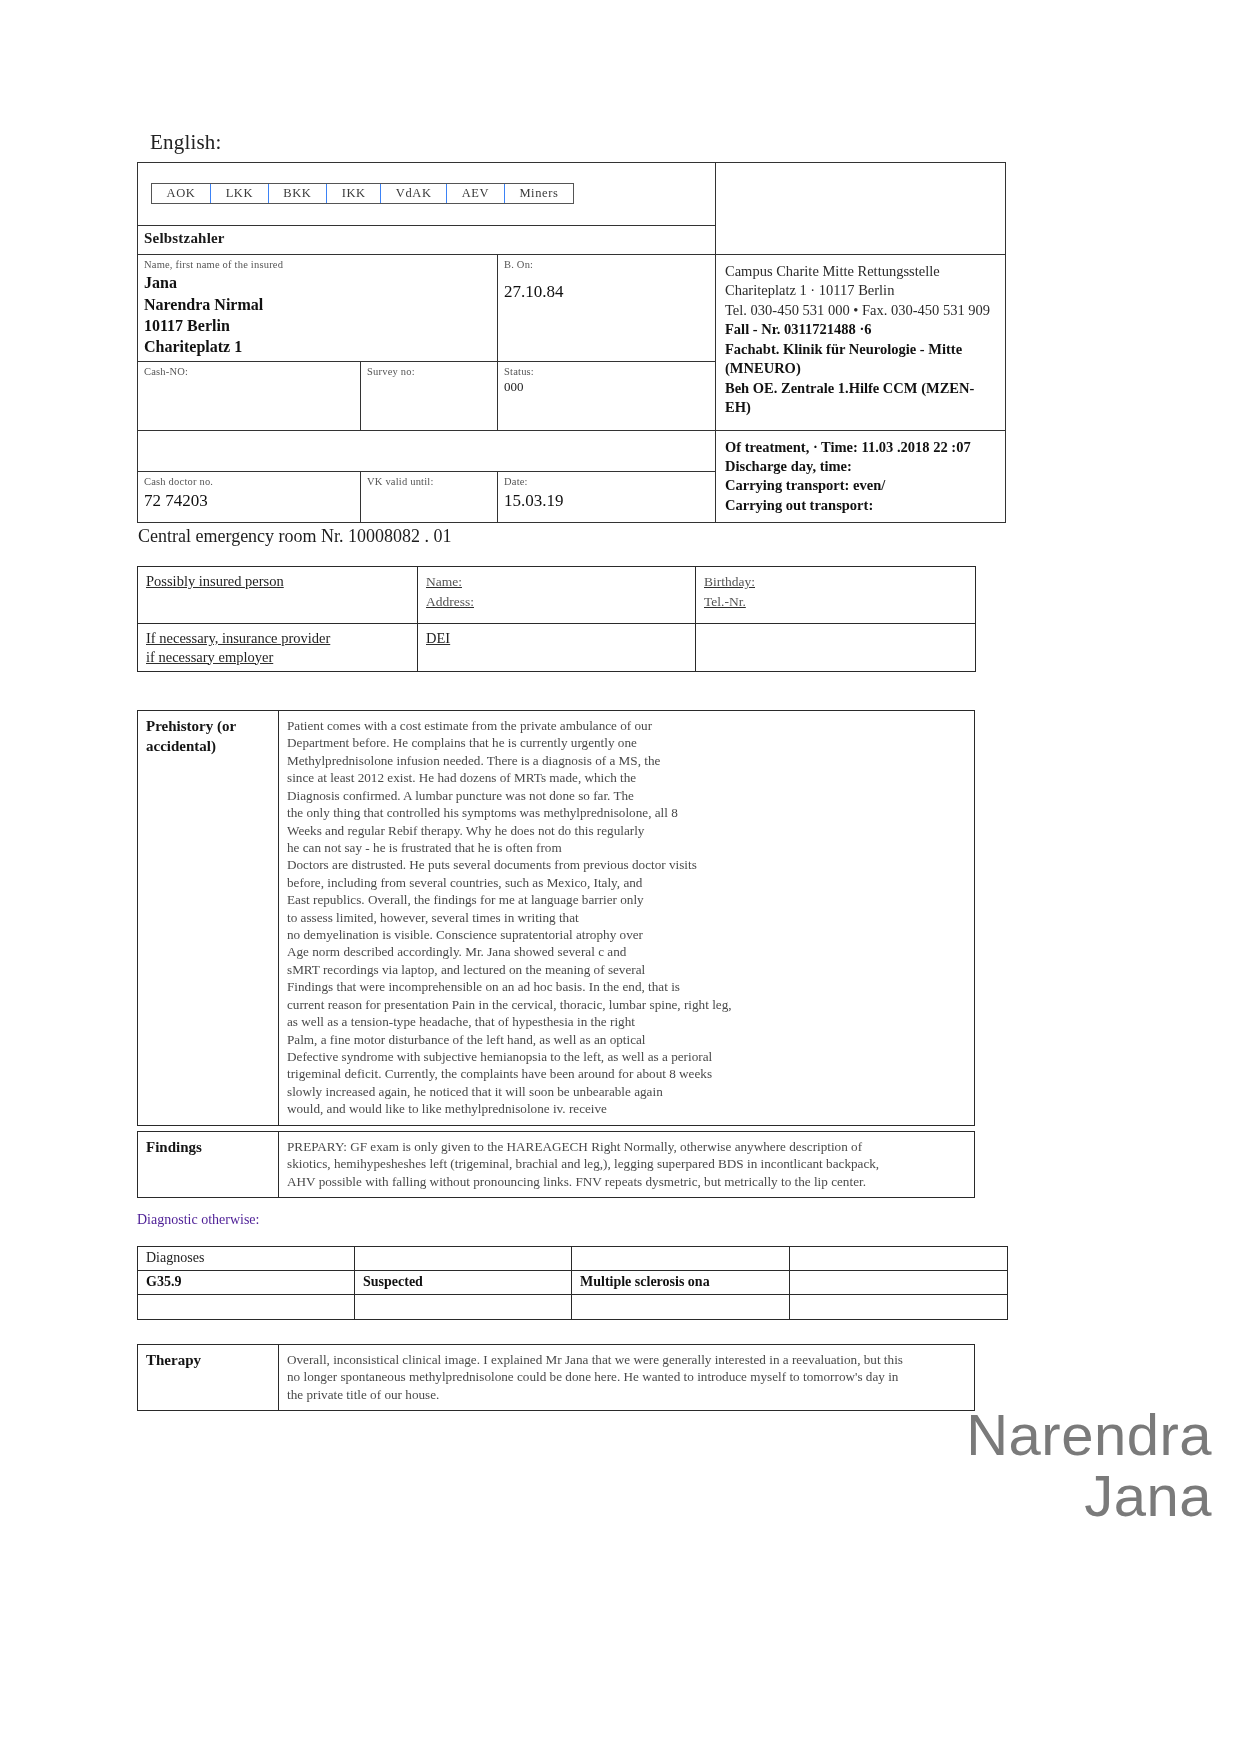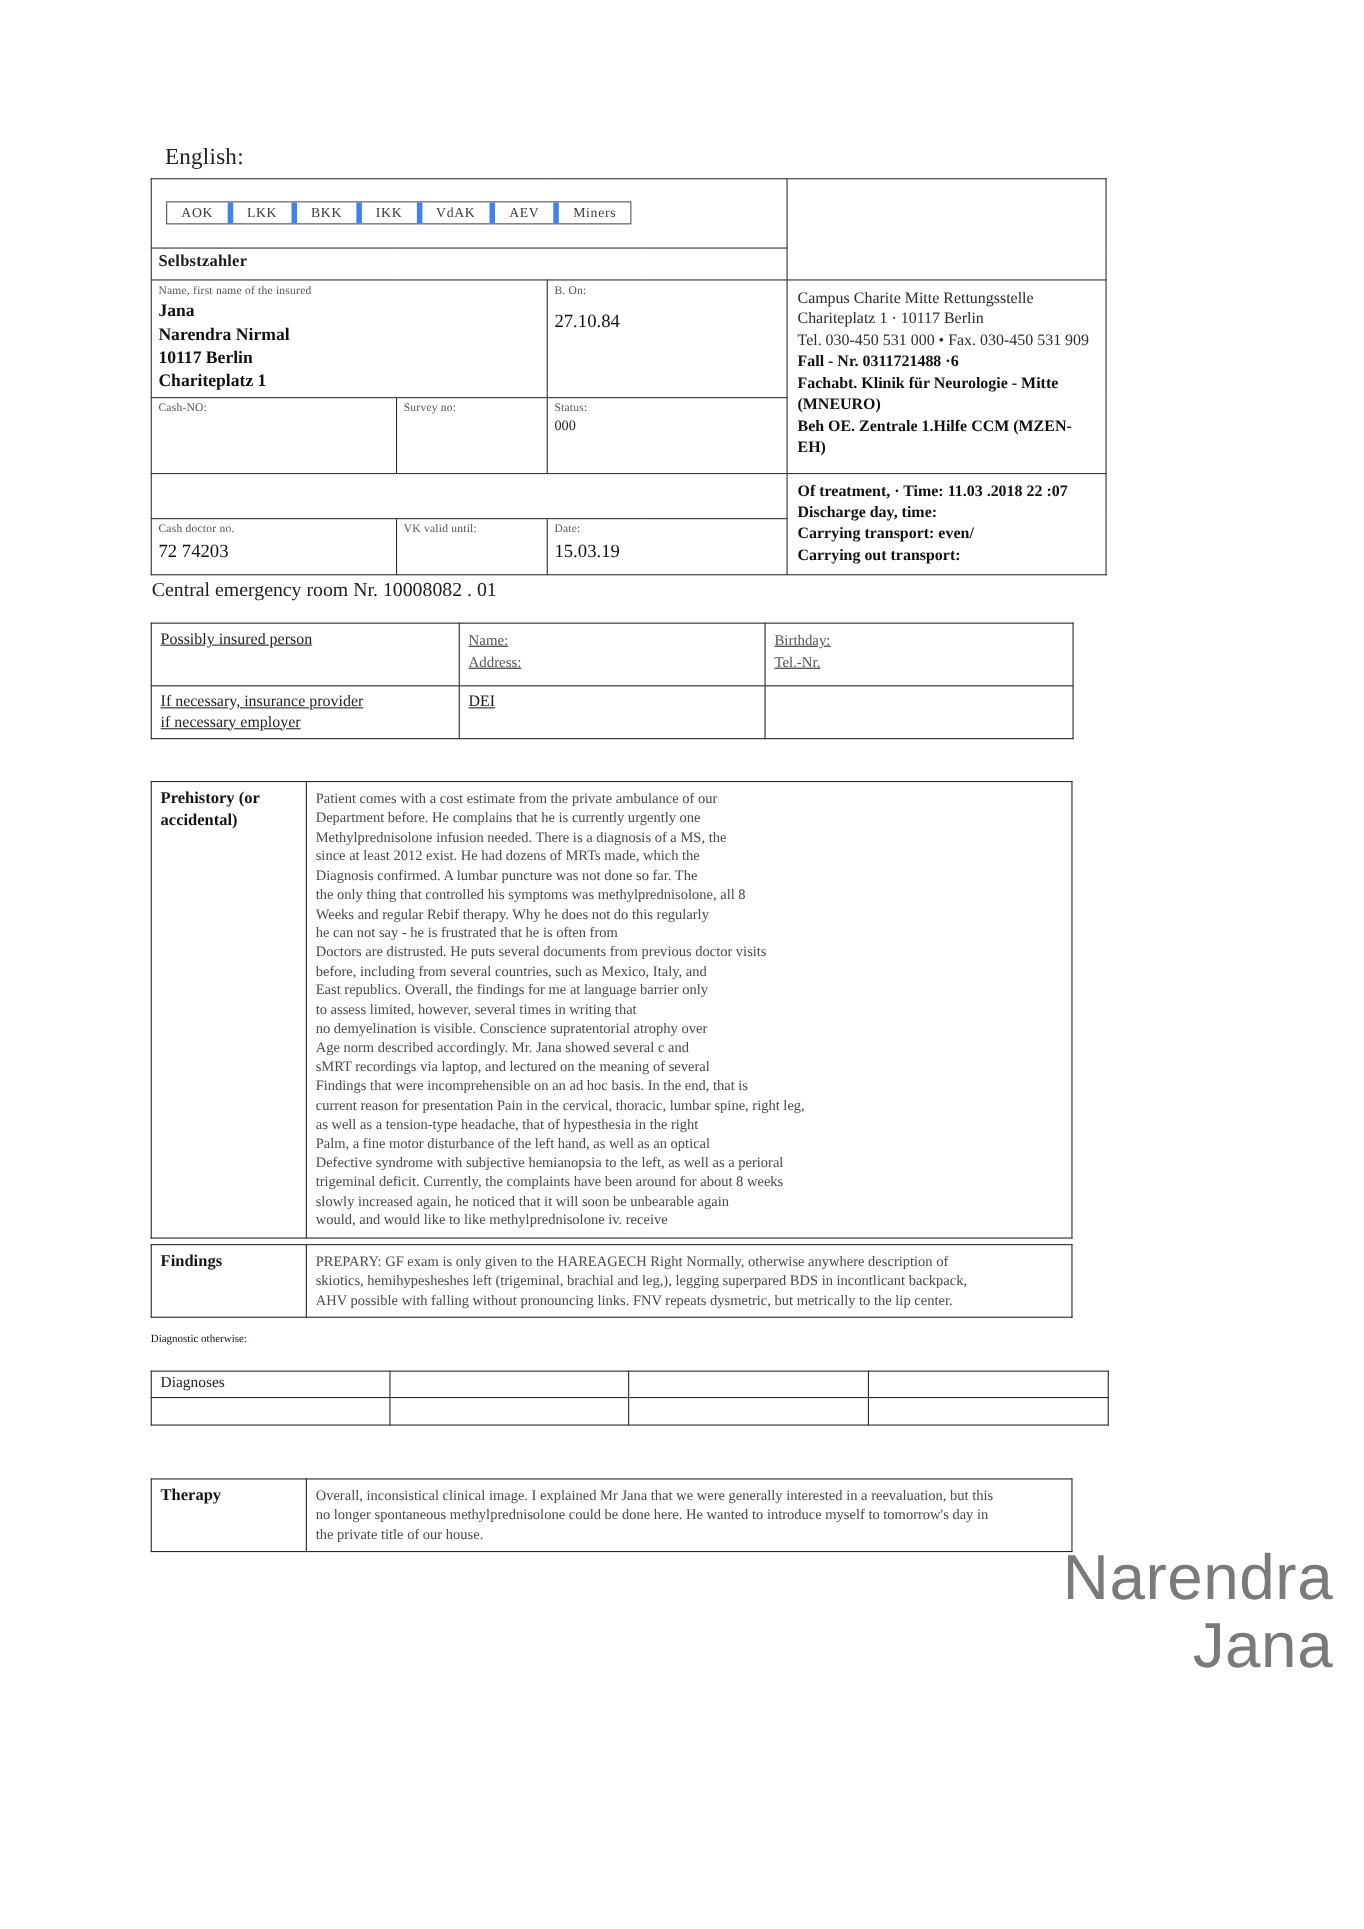--- a/index.html
+++ b/index.html
@@ -68,21 +68,21 @@
     margin: 20px 0 0 13px;
     border: 1px solid #555;
     box-sizing: border-box;
   }
   .kk-cell {
     flex: 1 1 auto;
     text-align: center;
     font-size: 12.5px;
     color: #3a3a3a;
     padding: 1px 0 2px 0;
-    border-right: 5px solid #3b82f6;
+    border-right: 1px solid #3b82f6;
     letter-spacing: 0.6px;
   }
   .kk-cell:last-child { border-right: none; }
 
   .selbst {
     font-size: 15px;
     font-weight: bold;
     color: #1a1a1a;
     letter-spacing: 0.2px;
   }
@@ -165,22 +165,22 @@
     position: absolute;
     left: 137px;
     top: 1131px;
     width: 838px;
   }
 
   .diag-note {
     position: absolute;
     left: 137px;
     top: 1212px;
-    font-size: 10px;
-    color: #0f172a;
+    font-size: 14px;
+    color: #4c1d95;
   }
 
   
   .tbl-diag {
     position: absolute;
     left: 137px;
     top: 1246px;
     width: 870px;
   }
   .tbl-diag td {
@@ -416,20 +416,26 @@
     <tbody>
       <tr>
         <td>
           <span>Diagnoses</span>
         </td>
         <td></td>
         <td></td>
         <td></td>
       </tr>
       <tr>
+        <td class="bold">G35.9</td>
+        <td class="bold">Suspected</td>
+        <td class="bold">Multiple sclerosis ona</td>
+        <td></td>
+      </tr>
+      <tr>
         <td style="height:20px;"></td>
         <td></td>
         <td></td>
         <td></td>
       </tr>
     </tbody>
   </table>
 
   <table class="tbl-ther">
     <tbody>

